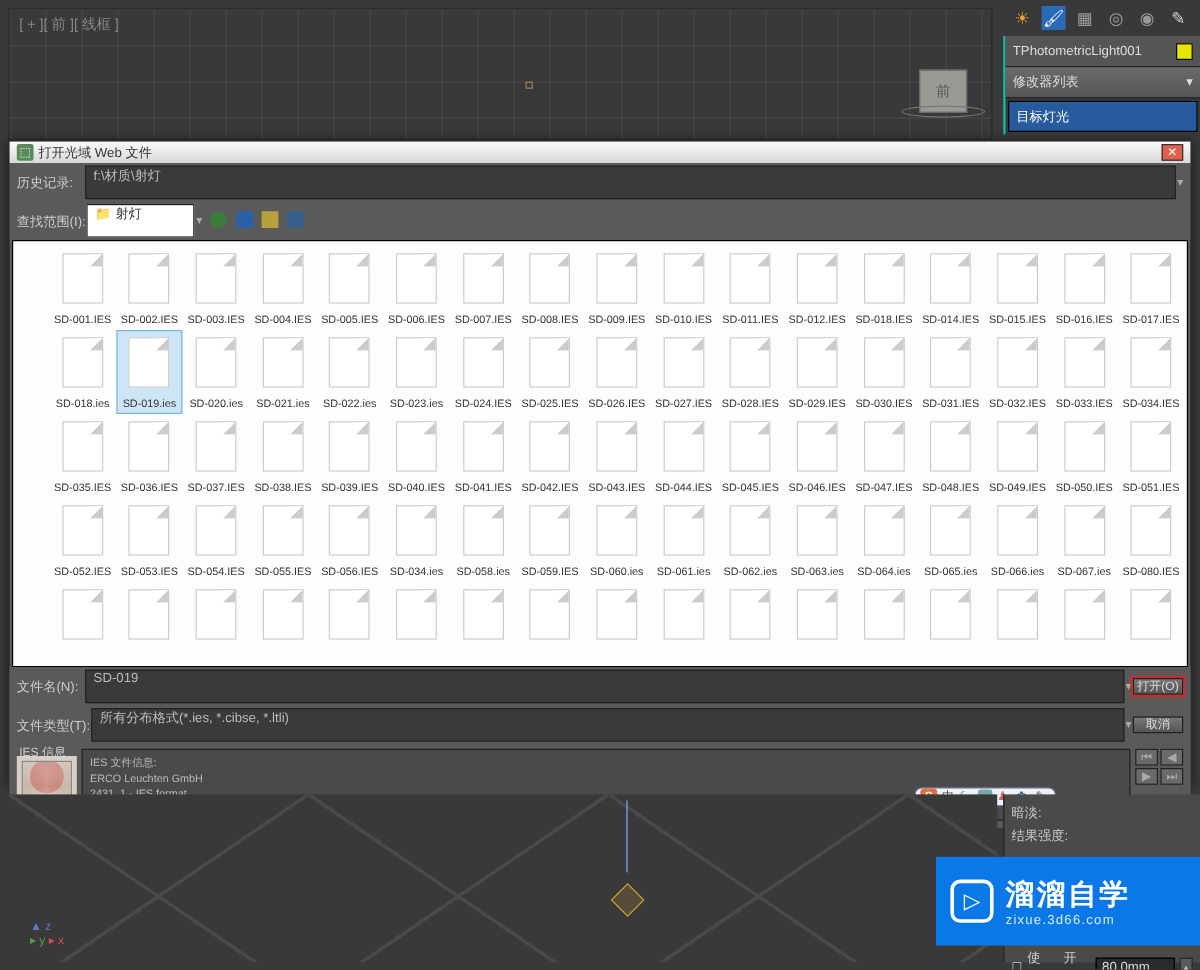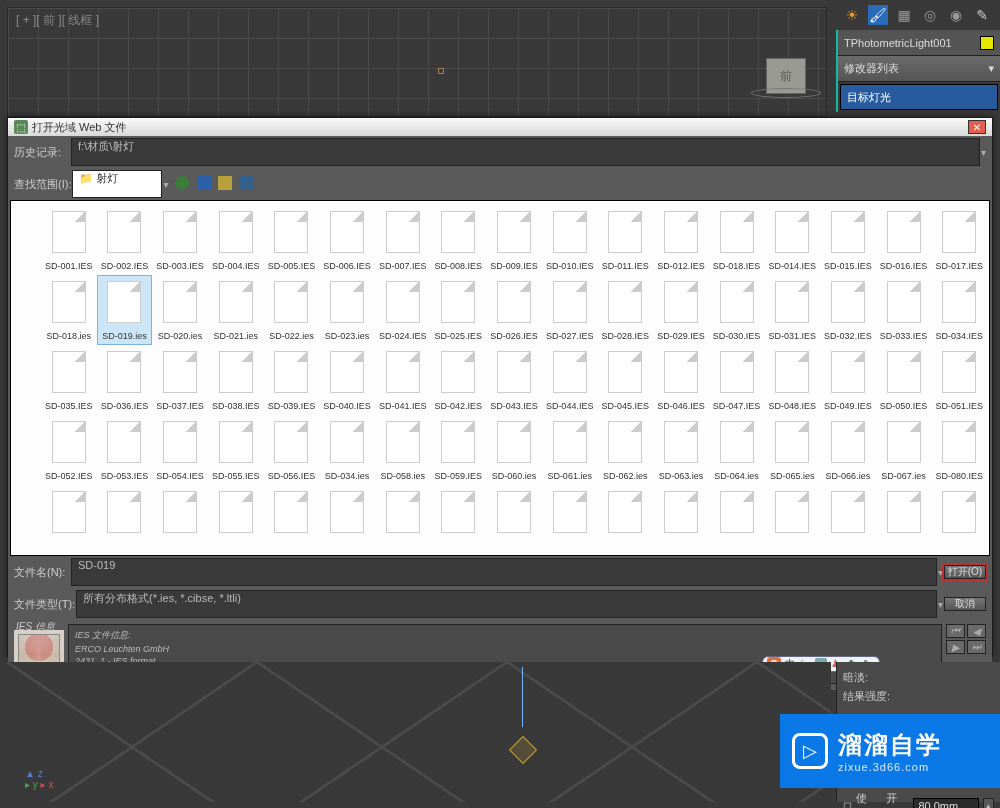--- a/index.html
+++ b/index.html
@@ -48,21 +48,21 @@
 .file-icon { width: 34px; height: 42px; background: #fff; border: 1px solid #ccc; position: relative; margin-bottom: 8px; }
 .file-icon::before { content:""; position:absolute; right:0; top:0; width:10px; height:10px; background:linear-gradient(135deg,#fff 49%,#ccc 50%); }
 .file-label { font-size: 9px; color: #333; text-align: center; white-space: nowrap; }
 
 
 .dlg-bot { background: #5a5a5a; }
 .dlg-btn { width: 42px; height: 14px; background: linear-gradient(#777,#555); color: #ddd; font-size: 10px; border: 1px solid #222; display:flex; align-items:center; justify-content:center; }
 .dlg-btn.open { outline: 2px solid #c03030; }
 
 
-.ies-panel { display: flex; gap: 4px; padding: 4px 6px 6px; background: #5a5a5a; font-style: italic; }
+.ies-panel { display: flex; gap: 4px; padding: 4px 6px 6px; background: #5a5a5a; }
 .ies-thumb { width: 50px; height: 50px; background: #d8d0c8; position:relative; }
 .ies-thumb::after { content:""; position:absolute; left:4px; top:4px; right:4px; bottom:4px;
   background: radial-gradient(circle at 50% 30%, rgba(200,0,0,.25) 0 40%, transparent 42%), conic-gradient(#d8d0c8 0deg, #c8b8a8 90deg, #d8d0c8 180deg, #c8b8a8 270deg, #d8d0c8 360deg);
   border:1px solid #888; }
 .ies-info { flex:1; background:#4a4a4a; border:1px solid #222; padding:4px 6px; font-size:9px; line-height:1.35; color:#bbb; position:relative; max-height:60px; overflow:hidden; }
 .ies-arrows { flex: 0 0 40px; display: grid; grid-template-columns: 1fr 1fr; gap: 2px; align-content: start; }
 .ies-arrows div { height: 14px; background: #6a6a6a; border:1px solid #222; display:flex;align-items:center;justify-content:center;font-size:10px;color:#aaa;}
 
 
 .viewport-low { position: absolute; left: 7px; top: 662px; width: 824px; height: 140px; background: #393939; overflow:hidden; }

